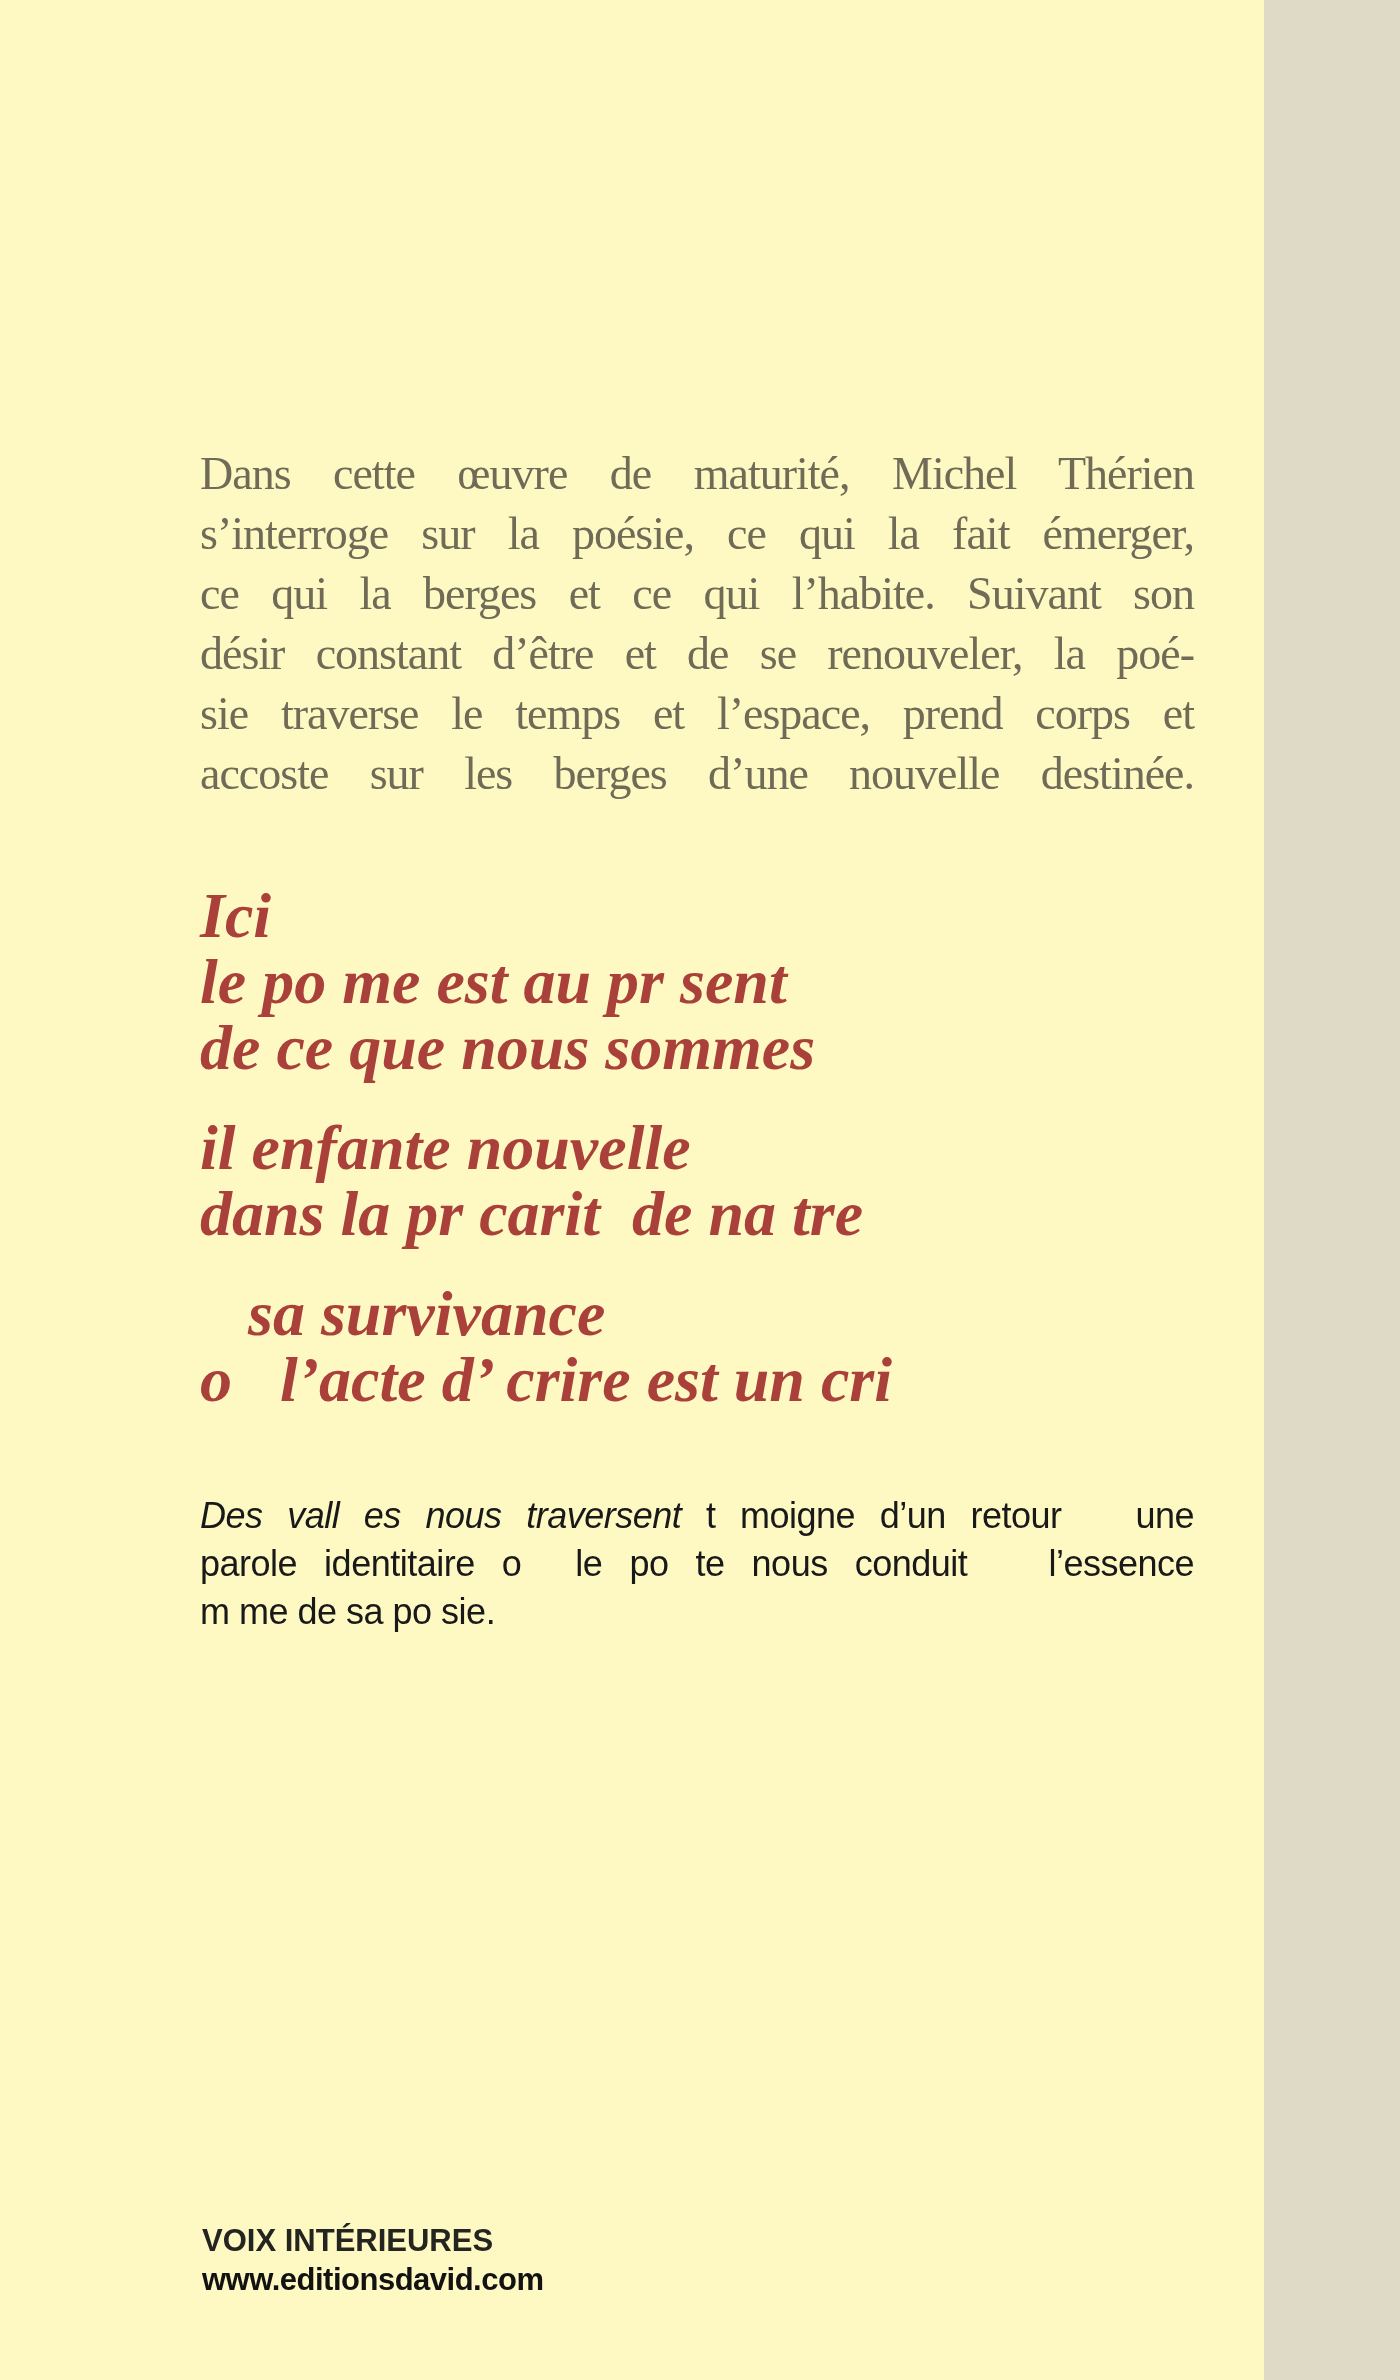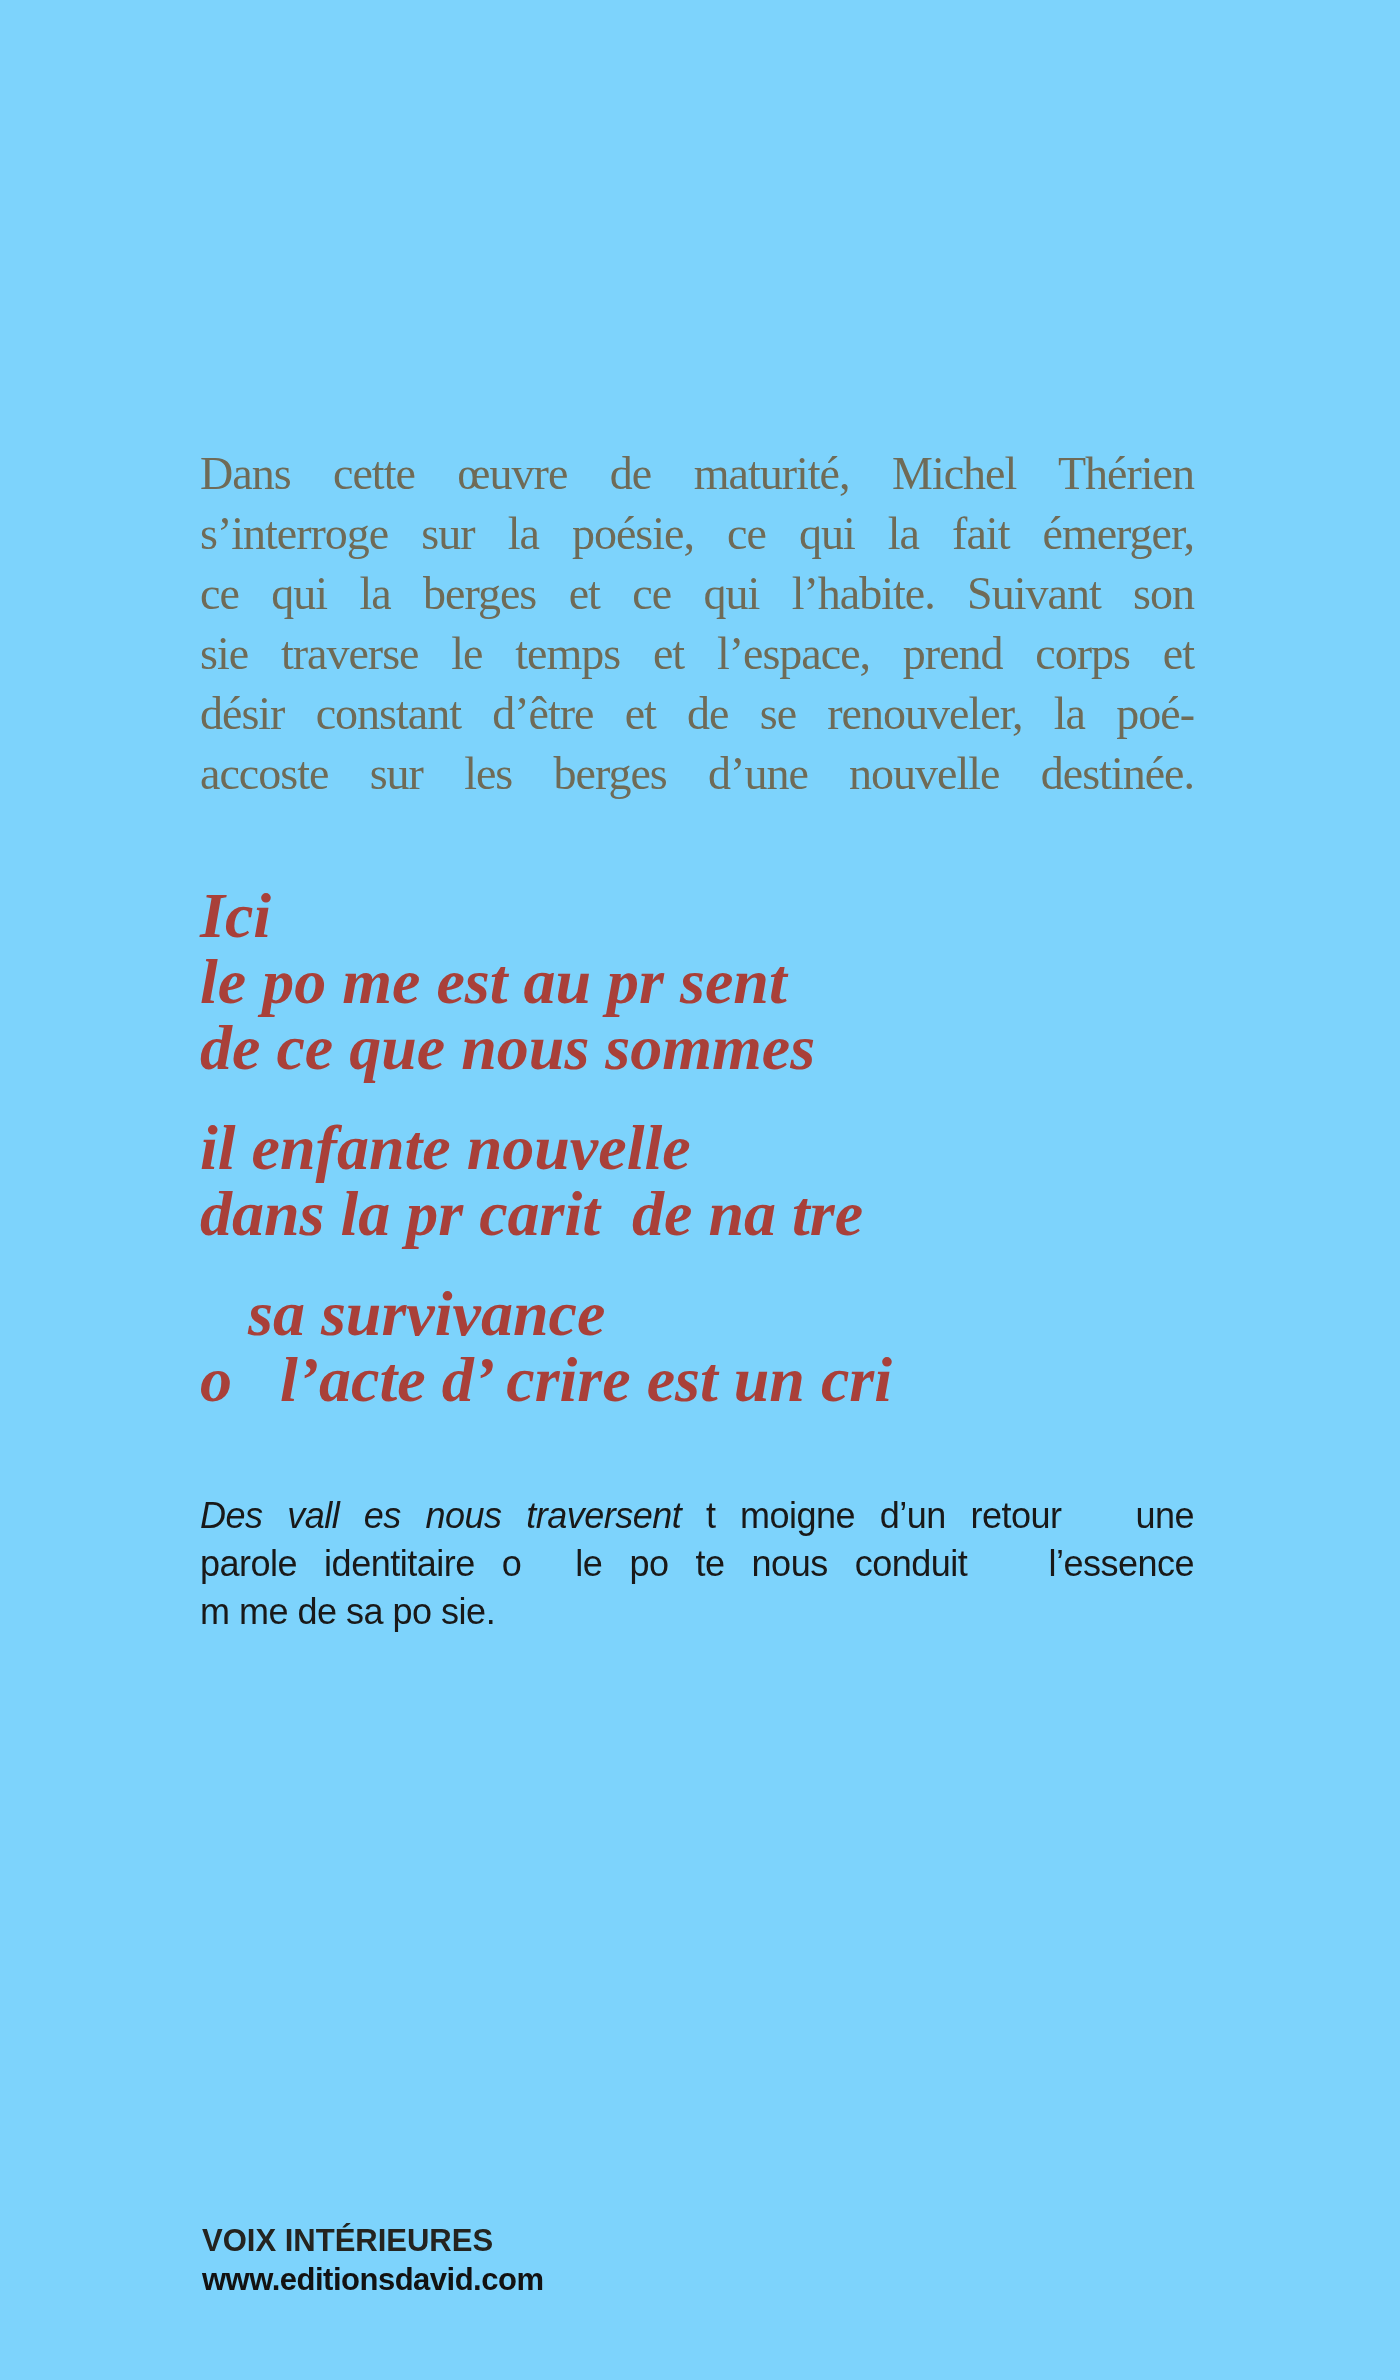--- a/index.html
+++ b/index.html
@@ -4,22 +4,22 @@
 <style>
   html,body{margin:0;padding:0;}
   body{
     width:1400px;height:2380px;
     background:#dedac5;
     position:relative;
     overflow:hidden;
     font-family:"Liberation Serif", serif;
   }
   .cover{
-    position:absolute;left:0;top:0;width:1400px;height:2380px;
-    background:#7dd3fc;
+    position:absolute;left:0;top:0;width:1264px;height:2380px;
+    background:#fef9c3;
   }
   
   .intro{
     position:absolute;left:200px;top:444px;width:994px;
     color:#6f6b57;
     font-family:"Liberation Serif","DejaVu Serif",serif;
     font-size:46px;line-height:60px;
     letter-spacing:-1px;
   }
   .intro .line{
@@ -72,22 +72,22 @@
 </style>
 </head>
 <body style="background: rgb(222, 218, 197);">
 
 <div class="cover">
 
   <div class="intro">
     <div class="line">Dans cette œuvre de maturité, Michel Thérien</div>
     <div class="line">s’interroge sur la poésie, ce qui la fait émerger,</div>
     <div class="line">ce qui la berges et ce qui l’habite. Suivant son</div>
+    <div class="line">désir constant d’être et de se renouveler, la poé-</div>
     <div class="line">sie traverse le temps et l’espace, prend corps et</div>
-    <div class="line">désir constant d’être et de se renouveler, la poé-</div>
     <div class="line">accoste sur les berges d’une nouvelle destinée.</div>
   </div>
 
   <div class="poem">
     <div class="stanza">
       <div class="line">Ici</div>
       <div class="line">le po me est au pr sent</div>
       <div class="line">de ce que nous sommes</div>
     </div>
     <div class="stanza">

